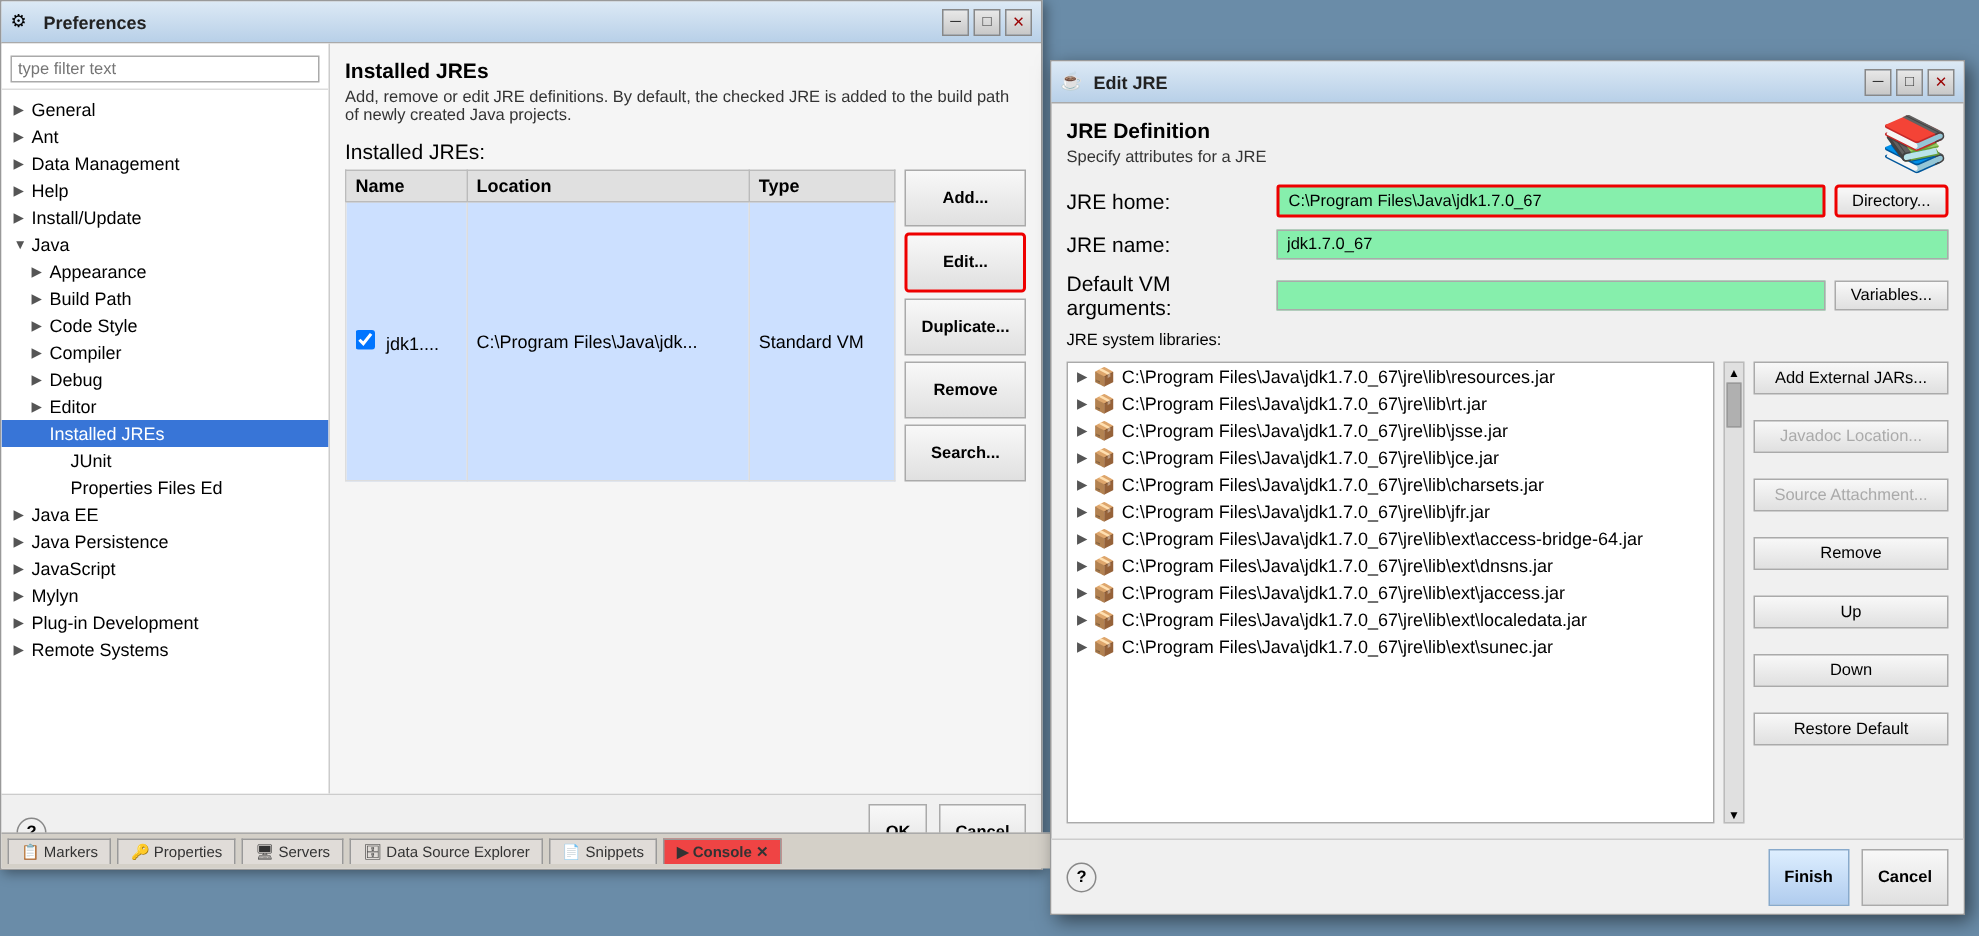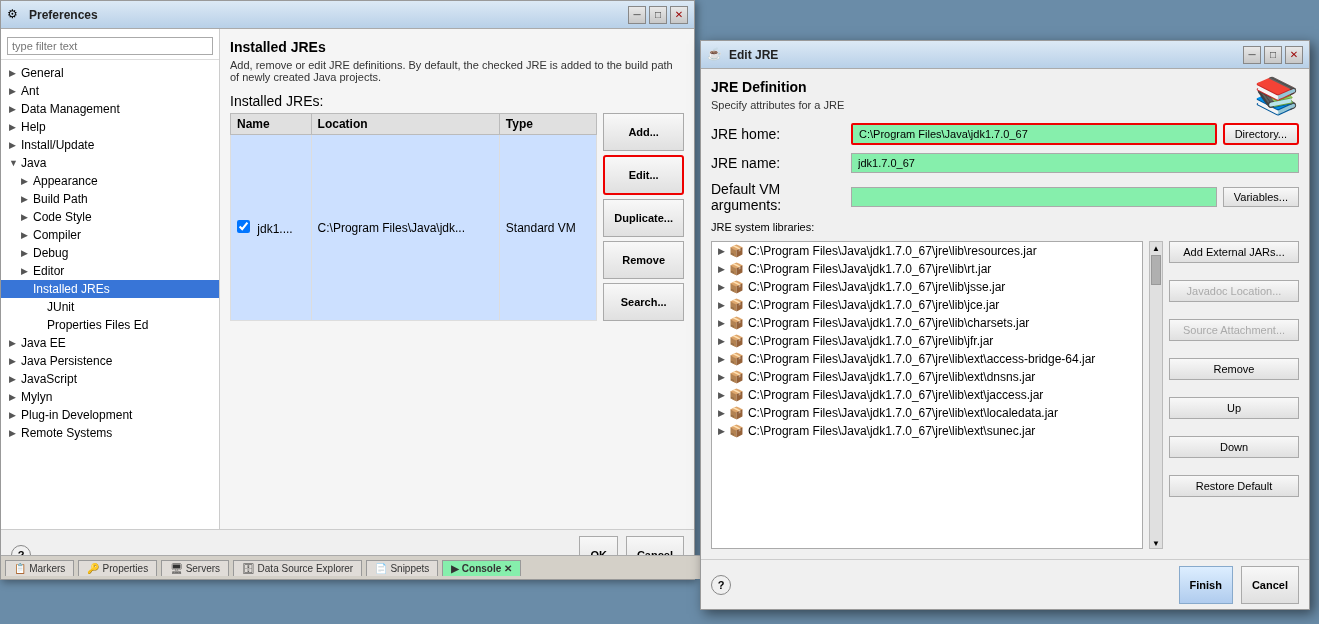--- a/index.html
+++ b/index.html
@@ -228,21 +228,21 @@
       color: #333;
     }
     .taskbar-tab {
       padding: 2px 8px;
       background: #e0dcd8;
       border: 1px solid #999;
       border-bottom: none;
       cursor: pointer;
       font-size: 10px;
     }
-    .taskbar-tab.active { background: #86efac; font-weight: bold; }
+    .taskbar-tab.active { background: #ef4444; font-weight: bold; }
   </style>
 </head>
 <body>
 
 <div class="preferences-window">
   <div class="win-titlebar">
     <div class="win-icon">⚙</div>
     <div class="win-title">Preferences</div>
     <div class="win-controls">
       <div class="win-btn">─</div>

